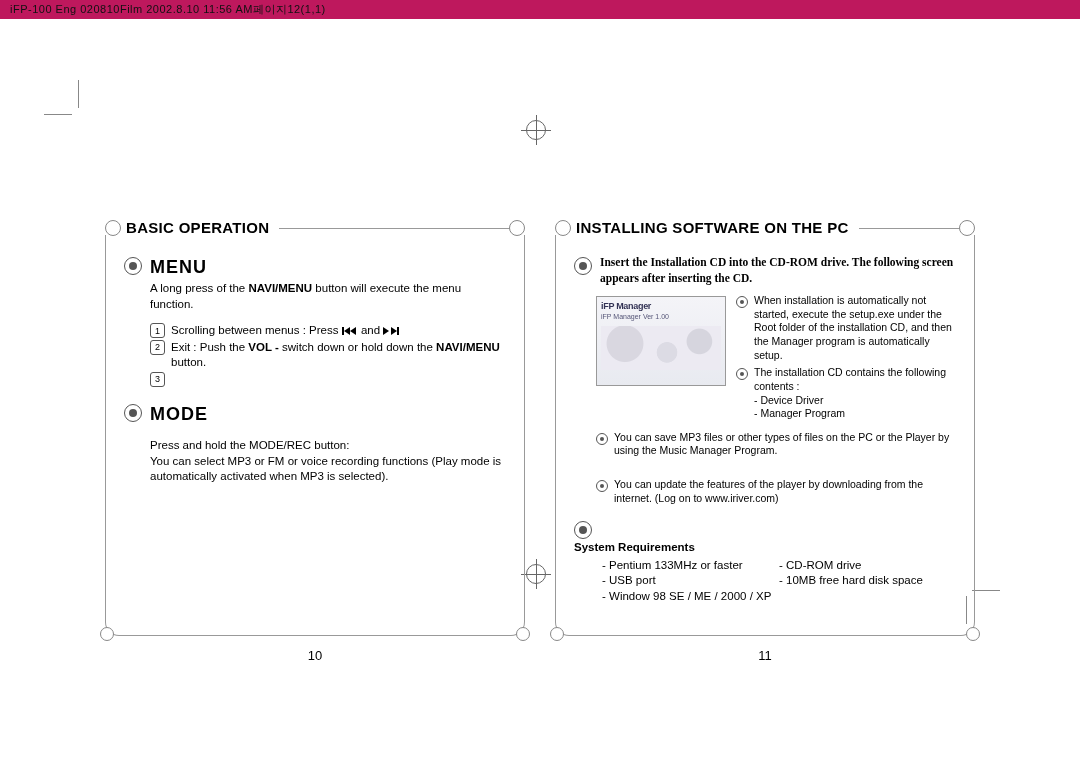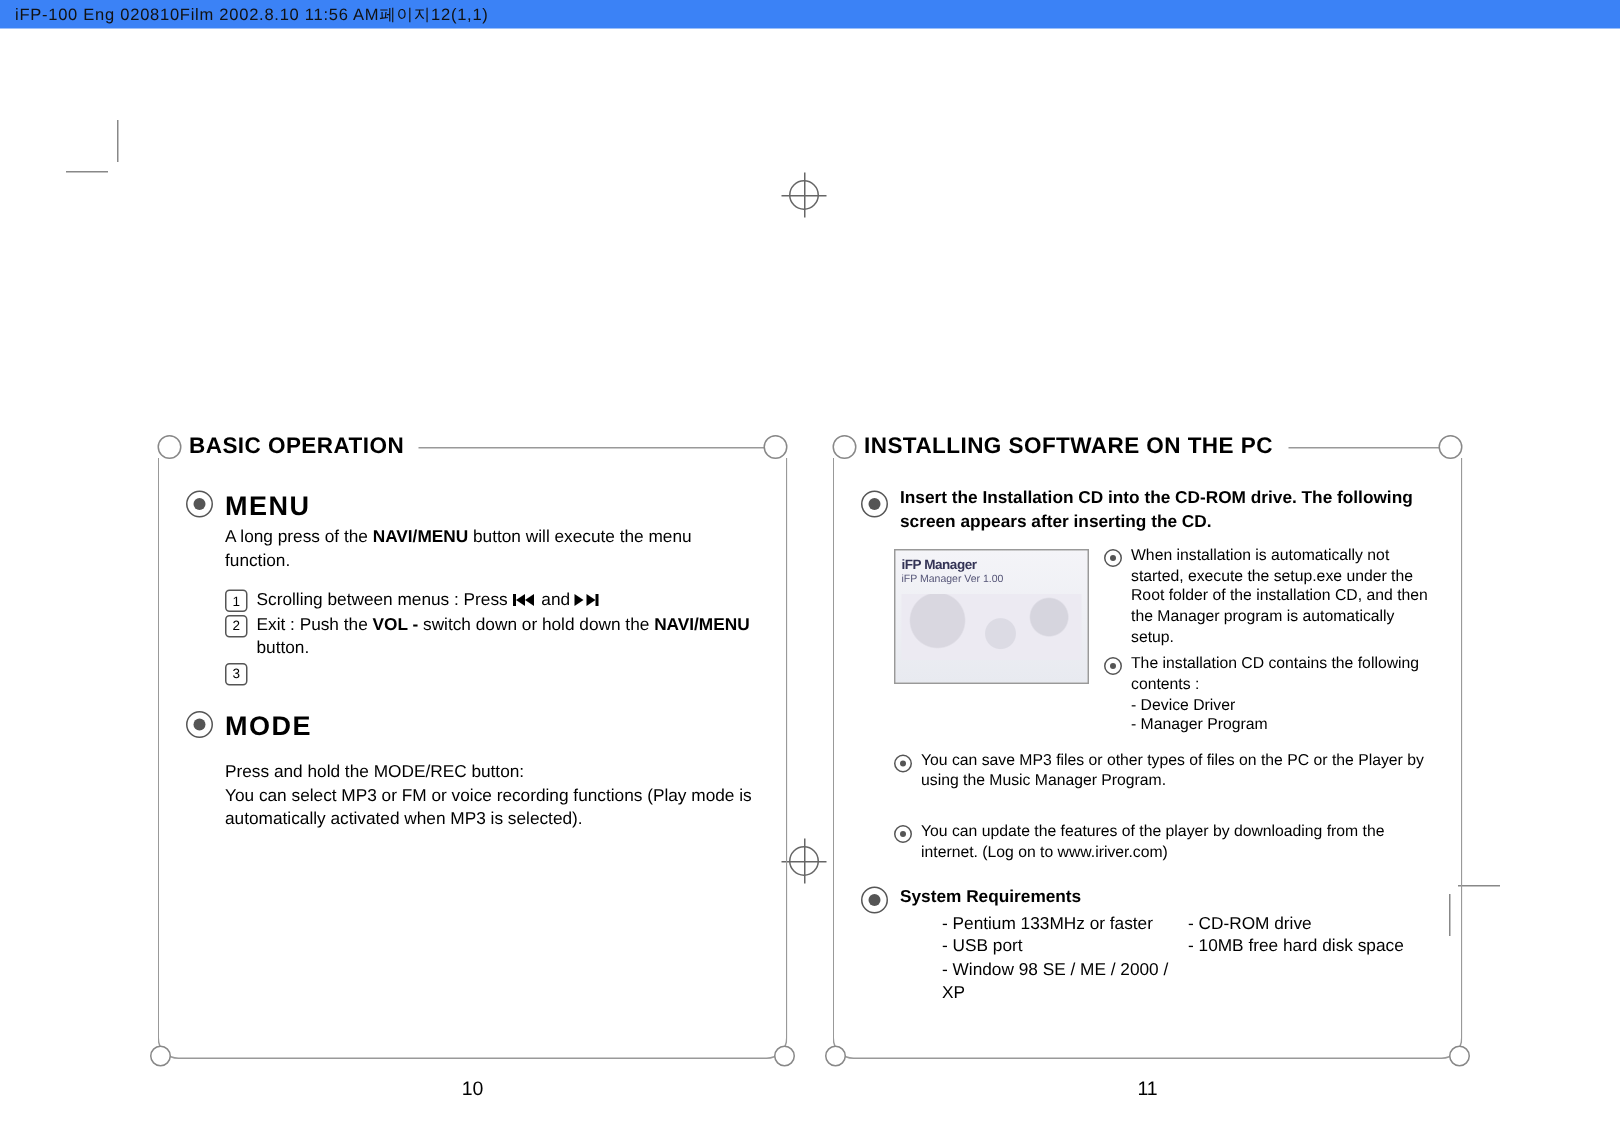--- a/index.html
+++ b/index.html
@@ -5,21 +5,21 @@
   body {
     margin: 0;
     background: #fff;
     font-family: Arial, Helvetica, sans-serif;
     color: #000;
     width: 1080px;
     height: 763px;
     position: relative;
   }
   .header-strip {
-    background: #3b82f6;
+    background: #be185d;
     font-size: 11px;
     padding: 2px 10px;
     letter-spacing: 0.5px;
     color: #111;
   } 
   .registration {
     position: absolute;
     width: 18px; height: 18px;
     border: 1px solid #666;
     border-radius: 50%;
@@ -33,21 +33,21 @@
   .reg-bottom { top: 564px; left: 526px; }
 
   .page-wrapper {
     position: absolute;
     top: 20px;
     left: 0;
     width: 1080px;
     height: 700px;
     display: flex;
     justify-content: center;
-    align-items: flex-end;
+    align-items: center;
   }
   .spread {
     display: flex;
     gap: 30px;
     margin-top: 130px;
   }
   .page {
     width: 420px;
     height: 430px;
     position: relative;
@@ -298,21 +298,21 @@
       </div>
       <div class="page-body">
         <div class="outer-corner oc-bl"></div>
         <div class="outer-corner oc-br"></div>
 
         <div class="sec" style="margin-bottom:8px;">
           <div class="sec-bullet">
               <div class="bullet-lg"></div>
             </div>
           <div class="sec-content">
-            <b class="small" style="display:block;">Insert the Installation CD into the CD-ROM drive. The following screen appears after inserting the CD.</b>
+            <b class="small" style="display:block;font-family:Liberation Serif, serif;">Insert the Installation CD into the CD-ROM drive. The following screen appears after inserting the CD.</b>
           </div>
         </div>
 
         <div class="indent clearfix">
           <div class="screenshot-box">
             <div class="sb-title">iFP Manager</div>
             <div class="sb-sub">iFP Manager  Ver 1.00</div>
             <div class="sb-img"></div>
           </div>
           <div class="right-small-list tiny">
@@ -333,21 +333,21 @@
           <div class="row" style="display:flex; margin-bottom:20px;">
             <span class="bullet-sm"></span>
             <span>You can save MP3 files or other types of files on the PC or the Player by using the Music Manager Program.</span>
           </div>
           <div class="row" style="display:flex;">
             <span class="bullet-sm"></span>
             <span>You can update the features of the player by downloading from the internet. (Log on to www.iriver.com)</span>
           </div>
         </div>
 
-        <div class="sec" style="margin-top:14px;">
+        <div class="sec" style="margin-top:14px;flex-direction:column;">
           <div class="sec-bullet">
               <div class="bullet-lg"></div>
             </div>
           <div class="sec-content">
             <b class="small">System Requirements</b>
             <div class="sysreq-cols small" style="margin-top:2px;">
               <div>
                 <div>- Pentium 133MHz or faster</div>
                 <div>- USB port</div>
                 <div>- Window 98 SE / ME / 2000 / XP</div>

